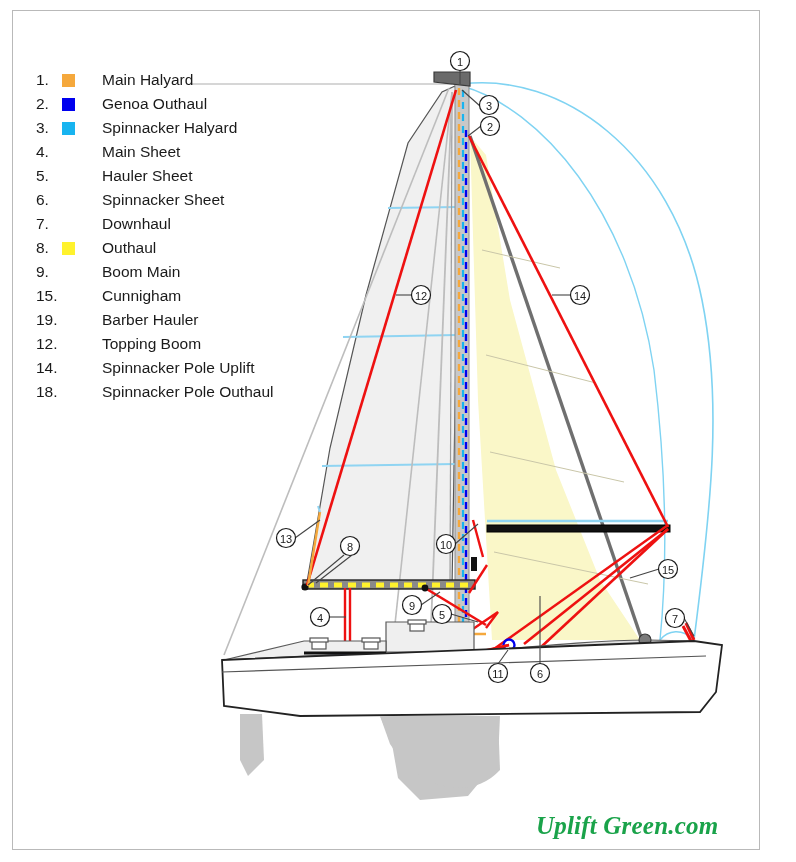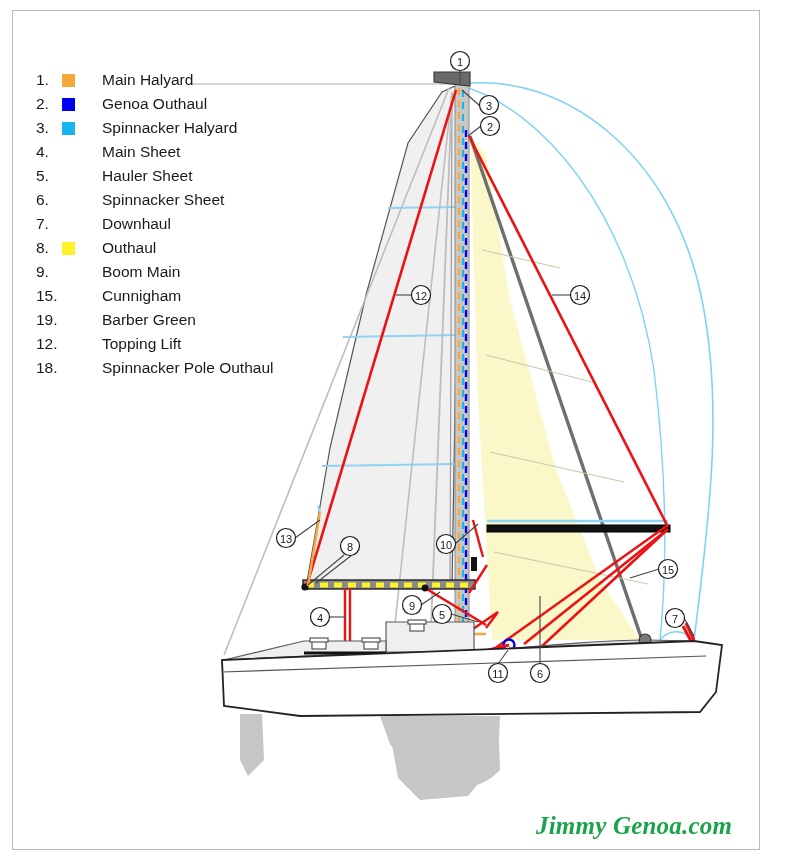--- a/index.html
+++ b/index.html
@@ -273,28 +273,33 @@
       <span class="legend-label">Boom Main</span>
     </div>
     <div class="legend-row">
       <span class="legend-num">15.</span>
       <span class="legend-swatch empty"></span>
       <span class="legend-label">Cunnigham</span>
     </div>
     <div class="legend-row">
       <span class="legend-num">19.</span>
       <span class="legend-swatch empty"></span>
-      <span class="legend-label">Barber Green</span>
+      <span class="legend-label">Barber Hauler</span>
     </div>
     <div class="legend-row">
       <span class="legend-num">12.</span>
       <span class="legend-swatch empty"></span>
-      <span class="legend-label">Topping Lift</span>
+      <span class="legend-label">Topping Boom</span>
+    </div>
+    <div class="legend-row">
+      <span class="legend-num">14.</span>
+      <span class="legend-swatch empty"></span>
+      <span class="legend-label">Spinnacker Pole Uplift</span>
     </div>
     <div class="legend-row">
       <span class="legend-num">18.</span>
       <span class="legend-swatch empty"></span>
       <span class="legend-label">Spinnacker Pole Outhaul</span>
     </div>
   </div>
 
-  <div id="logo">Jimmy Genoa.com</div>
+  <div id="logo">Uplift Green.com</div>
 </div>
 
 </body></html>

